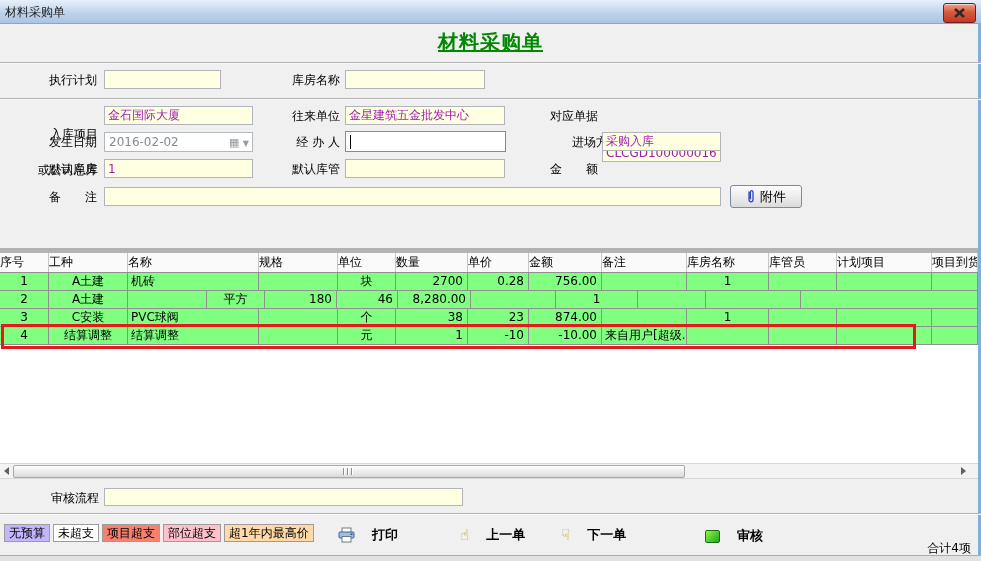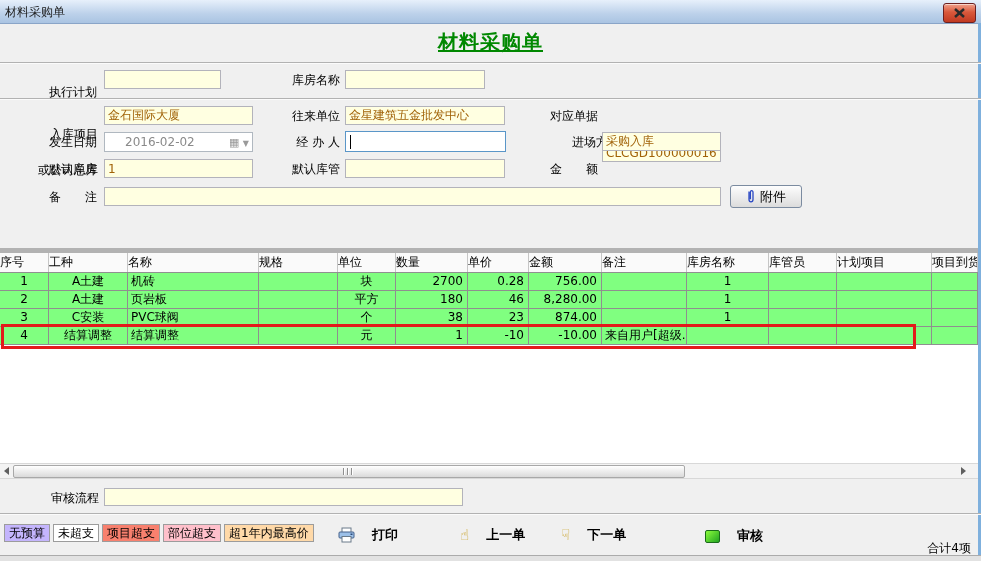--- a/index.html
+++ b/index.html
@@ -19,23 +19,23 @@
   
   .heading{position:absolute;left:0;top:29px;width:981px;text-align:center;font-size:20px;font-weight:bold;
     color:#008800;text-decoration:underline;letter-spacing:1px;}
 
   .sep{position:absolute;left:0;width:981px;height:0;border-top:1px solid #b2b2b2;border-bottom:1px solid #fbfbfb;}
 
   
   .lbl{position:absolute;height:20px;line-height:20px;text-align:right;white-space:pre;}
   .lbl2{position:absolute;text-align:right;line-height:12px;font-size:12px;white-space:pre;}
   .inp{position:absolute;box-sizing:border-box;height:19px;background:#ffffe1;border:1px solid #b3b3bb;
-    font-family:"DejaVu Sans",sans-serif;font-size:12px;padding:0 3px;color:#a16207;}
+    font-family:"DejaVu Sans",sans-serif;font-size:12px;padding:0 3px;color:#a21caf;}
   .datefield{position:absolute;box-sizing:border-box;height:20px;background:#ffffff;border:1px solid #b0b8c0;
-    color:#8a8a8a;line-height:18px;padding-left:20px;}
+    color:#8a8a8a;line-height:18px;padding-left:4px;}
   .datefield .calicons{position:absolute;right:3px;top:1px;color:#9a9a9a;font-size:11px;}
   .handlerfield{position:absolute;box-sizing:border-box;height:21px;background:#ffffff;border:1px solid #5a96c8;}
   .caret{position:absolute;left:4px;top:3px;width:1px;height:14px;background:#000;}
   .attachbtn{position:absolute;box-sizing:border-box;width:72px;height:23px;border:1px solid #7b8ba0;border-radius:3px;
     background:linear-gradient(#fdfdfd,#dcdcdc);display:flex;align-items:center;justify-content:center;gap:4px;
     font-size:13px;cursor:pointer;}
 
   
   .gridtopstrip{position:absolute;left:0;top:248px;width:978px;height:5px;background:#b2b2b2;}
   .grid{position:absolute;left:0;top:253px;width:978px;height:210px;background:#ffffff;overflow:hidden;}
@@ -84,21 +84,21 @@
     </svg>
   </div>
   <div class="edge-right"></div>
   <div class="edge-bottom"></div>
 
   <div class="heading">材料采购单</div>
 
   <div class="sep" style="top:62px"></div>
   <div class="sep" style="top:98px"></div>
 
-  <div class="lbl" style="left:0;top:82px;width:97px">执行计划</div>
+  <div class="lbl" style="left:0;top:70px;width:97px">执行计划</div>
   <input class="inp" style="left: 104px; top: 70px; width: 117px;" value="">
   <div class="lbl" style="left:243px;top:70px;width:97px">库房名称</div>
   <input class="inp" style="left: 345px; top: 70px; width: 140px;" value="">
 
   <div class="lbl2" style="left:8px;top:104px;width:90px">
     <div>入库项目</div>
     <div>或公司总库</div>
   </div>
   <input class="inp" style="left: 104px; top: 106px; width: 149px;" value="金石国际大厦">
   <div class="lbl" style="left:243px;top:106px;width:97px">往来单位</div>
@@ -162,21 +162,20 @@
       <div class="td c7 ta-r">756.00</div>
       <div class="td c8 ta-l"></div>
       <div class="td c9 ta-c">1</div>
       <div class="td c10 ta-l"></div>
       <div class="td c11 ta-l"></div>
       <div class="td c12 ta-l"></div>
     </div>
     <div class="trow">
       <div class="td c0 ta-c">2</div>
       <div class="td c1 ta-c">A土建</div>
-      <div class="td c2 ta-l">页岩板</div>
       <div class="td c3 ta-l"></div>
       <div class="td c4 ta-c">平方</div>
       <div class="td c5 ta-r">180</div>
       <div class="td c6 ta-r">46</div>
       <div class="td c7 ta-r">8,280.00</div>
       <div class="td c8 ta-l"></div>
       <div class="td c9 ta-c">1</div>
       <div class="td c10 ta-l"></div>
       <div class="td c11 ta-l"></div>
       <div class="td c12 ta-l"></div>

